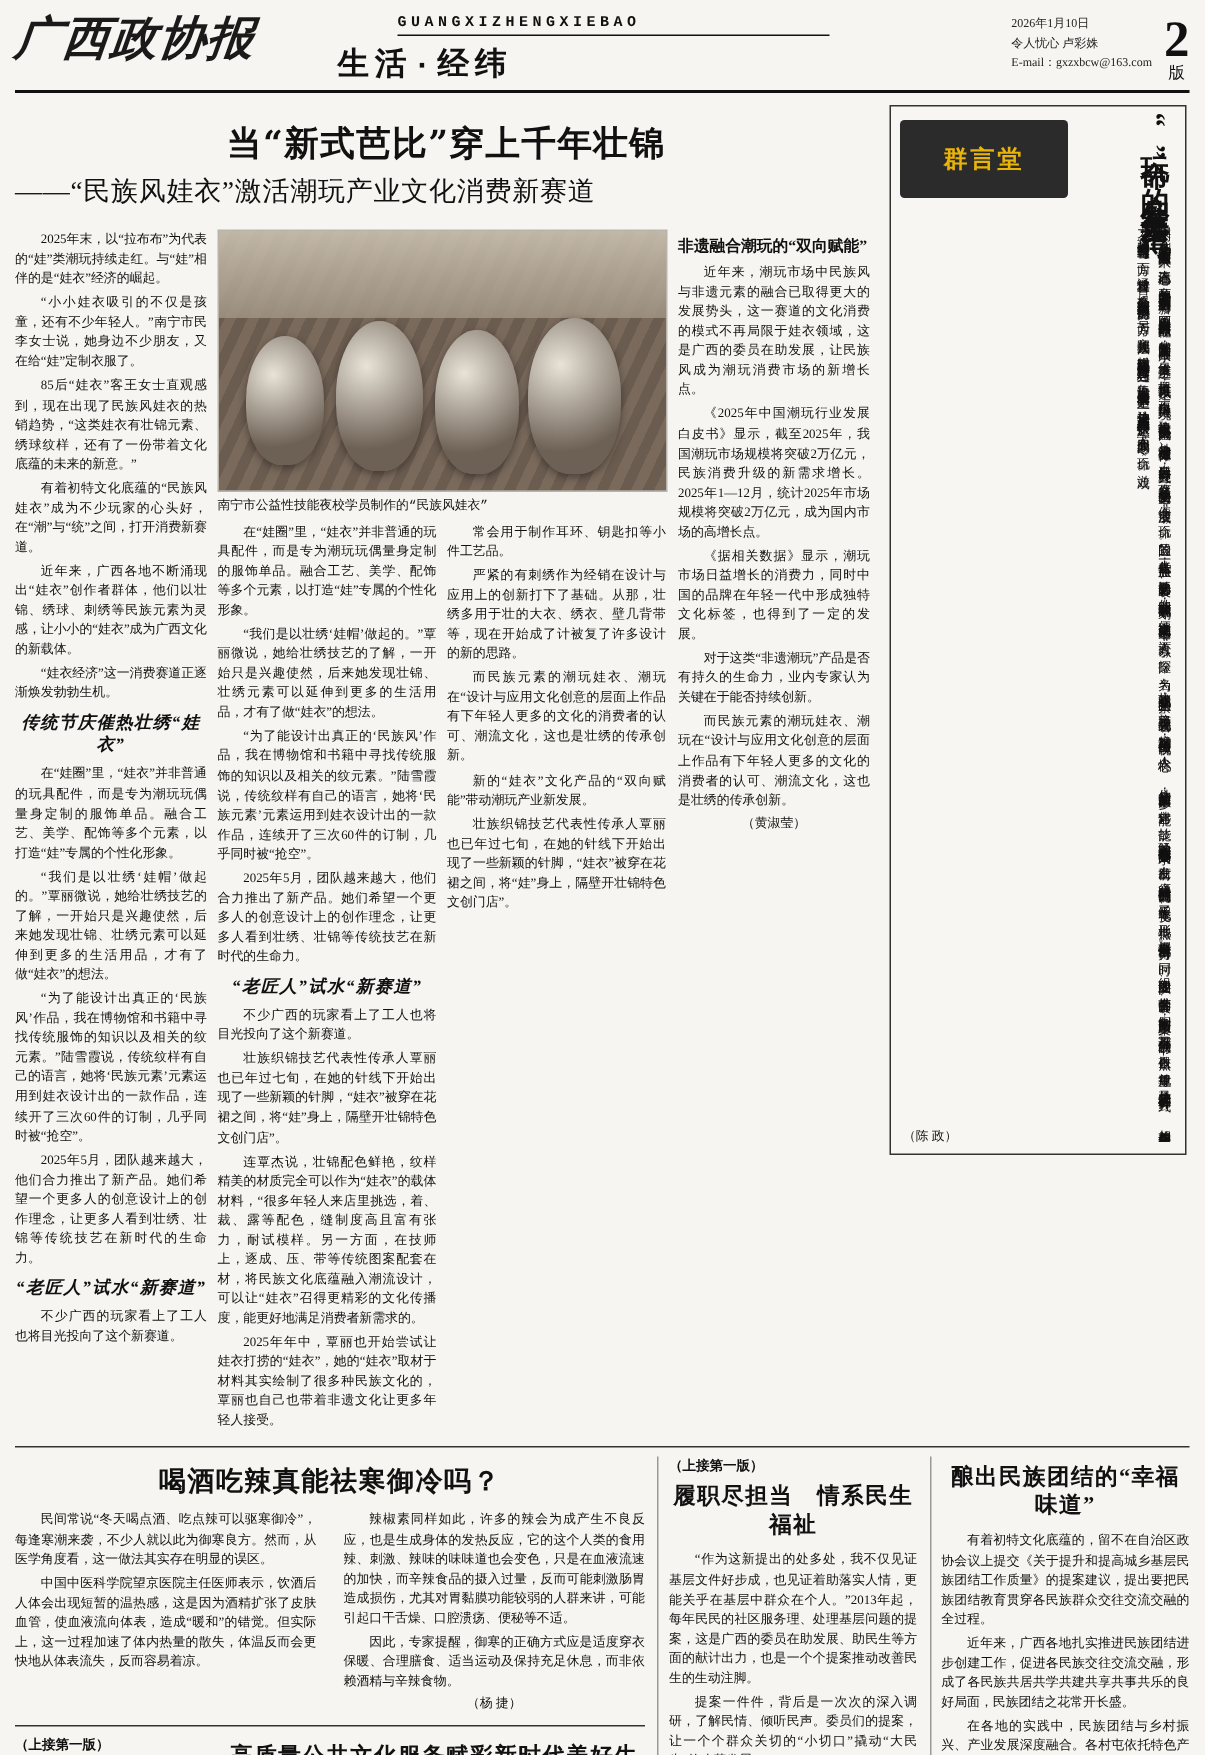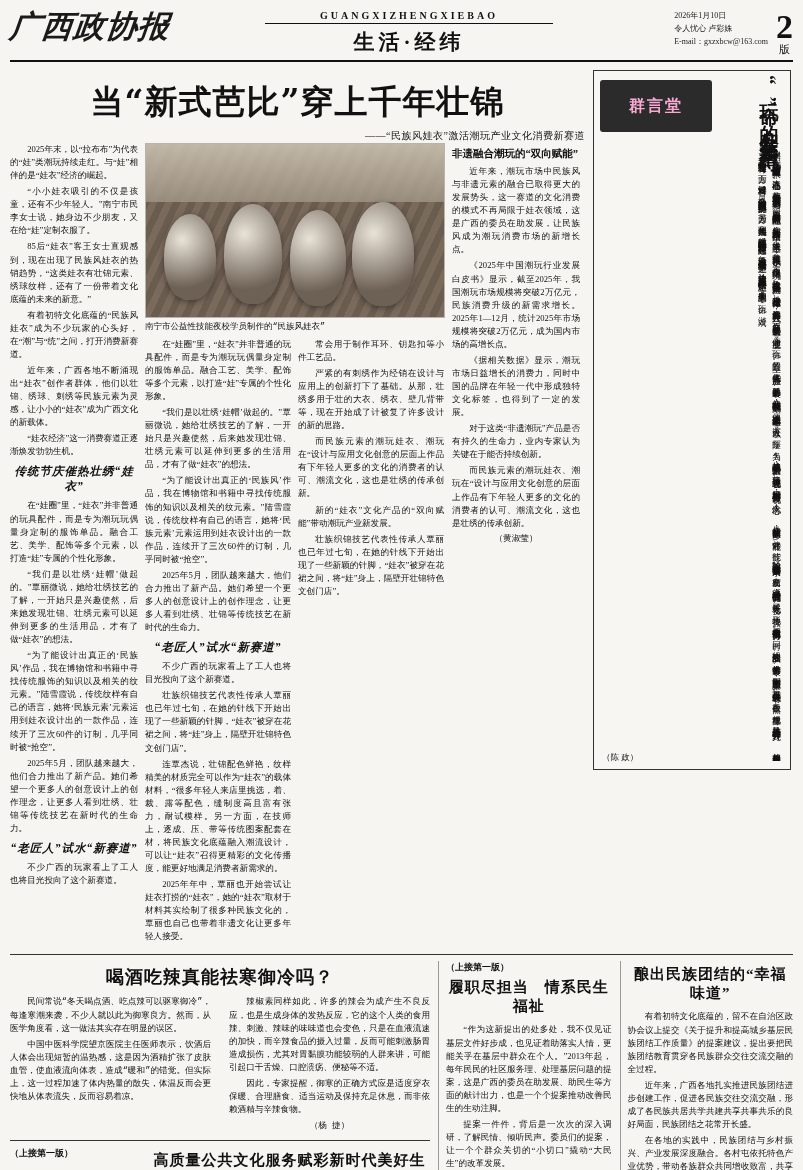--- a/index.html
+++ b/index.html
@@ -32,21 +32,21 @@
     font-family: "DejaVu Serif", serif;
     font-weight: bold;
     font-size: 31px;
     letter-spacing: 1px;
     color: #1a1a1a;
     transform: skewX(-6deg);
     font-style: italic;
     line-height: 1.05;
     white-space: nowrap;
   }
-  .center-head { flex:1; text-align:center; padding-top:2px;}
+  .center-head { flex:1; text-align:left; padding-top:2px;font-family:Liberation Mono, monospace;}
   .center-head .pinyin {
     font-size: 10px; letter-spacing: 3px; font-weight:bold; color:#111;
     border-bottom: 1px solid #111; padding-bottom:2px; margin:0 40px 4px 40px;
   }
   .center-head .section-name {
     font-size: 21px; font-weight: bold; letter-spacing: 4px;
   }
   .right-head {
     width: 200px; display:flex; align-items:flex-start; justify-content:flex-end; gap:8px;
     padding-top: 2px;
@@ -57,30 +57,30 @@
   .pagenum .ban { font-size: 11px; }
 
   
   .body-wrap { display:flex; gap:8px; margin-top:8px; }
   .left-col { width: 575px; }
   .right-col { width: 198px; }
 
   
   .lead-title {
     text-align:center;
-    font-size: 33px;
+    font-size: 23px;
     font-weight: bold;
     letter-spacing: 1px;
     margin: 10px 0 4px 0;
     font-family: "DejaVu Serif", serif;
   }
   .lead-sub {
-    text-align:right;
-    font-size: 10px;
-    margin-bottom: 0;
+    text-align:left;
+    font-size: 18px;
+    margin-bottom: 14px;
     letter-spacing: .5px;
   }
   .lead-body { display:flex; gap:7px; }
   .col-narrow { width: 128px; }
   .photo-block { width: 300px; }
   .photo {
     width: 100%; height: 175px;
     background:
       repeating-linear-gradient(115deg, #7a6a5c 0 7px, #6b5c50 7px 14px),
       linear-gradient(#8d7a68, #5d5147);
@@ -118,21 +118,21 @@
     position: relative;
     background:#f7f6f3;
     display:flex;
   }
   .panel-head {
     position:absolute; top:6px; left:6px; right:6px; height:58px;
     display:flex; align-items:center; gap:4px;
   }
   .panel-logo {
     width: 112px; height: 52px;
-    background: #2b2b2b; color:#f9a8d4;
+    background: #2b2b2b; color:#eab308;
     border-radius: 3px;
     display:flex; align-items:center; justify-content:center;
     font-size: 16px; font-weight:bold; letter-spacing:2px;
     font-family:"DejaVu Serif", serif;
     text-align:right;
   }
   .panel-vtitle {
     position:absolute; right:8px; top:4px;
     writing-mode: vertical-rl;
     font-size: 19px; font-weight:bold; letter-spacing: 4px;
@@ -159,21 +159,21 @@
   .lower-left { width: 420px; }
   .lower-mid  { width: 178px; }
   .lower-right{ width: 178px; }
 
   .hl {
     text-align:center; font-weight:bold; font-size: 18px; letter-spacing:1px;
     margin: 4px 0 7px 0;
   }
   .hl.sm { font-size: 15px; }
   .tag { font-weight:bold; font-size:9px; }
-  .two-cols { display:flex; gap:18px;font-family:Liberation Mono, monospace;}
+  .two-cols { display:flex; gap:18px;}
   .two-cols > div { flex:1; }
   .divider-v { border-left:1px solid #999; }
 </style>
 </head>
 <body>
 
 <div class="page">
 
   <div class="masthead">
     <div class="brand">

